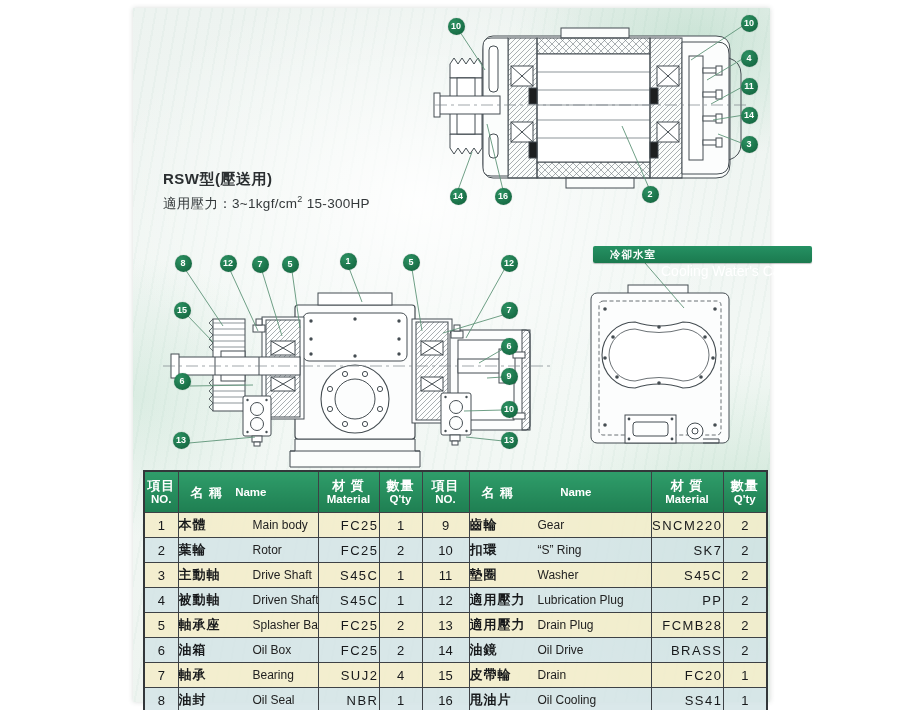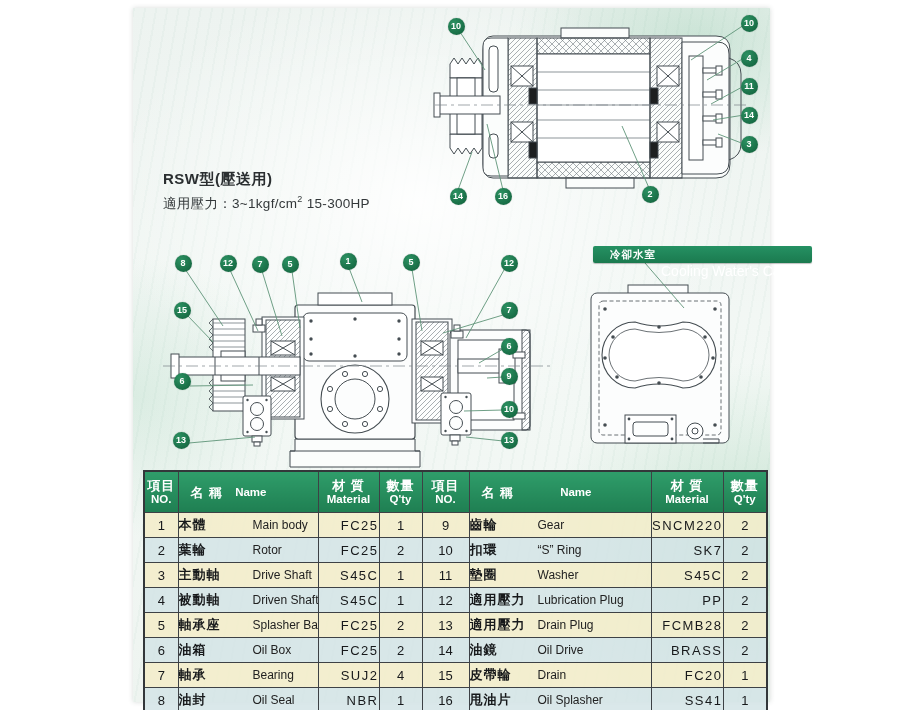--- a/index.html
+++ b/index.html
@@ -488,21 +488,21 @@
               <td class="name name-r"><span class="zh">皮帶輪</span><span class="en">Drain</span></td>
               <td class="mat">FC20</td>
               <td class="qty">1</td>
             </tr>
             <tr class="row-even">
               <td class="no">8</td>
               <td class="name name-l"><span class="zh">油封</span><span class="en">Oil Seal</span></td>
               <td class="mat">NBR</td>
               <td class="qty">1</td>
               <td class="no">16</td>
-              <td class="name name-r"><span class="zh">甩油片</span><span class="en">Oil Splasher</span></td>
+              <td class="name name-r"><span class="zh">甩油片</span><span class="en">Oil Cooling</span></td>
               <td class="mat">SS41</td>
               <td class="qty">1</td>
             </tr>
           </tbody>
       </table>
     </div>
 
   </div>
 </div>
 

